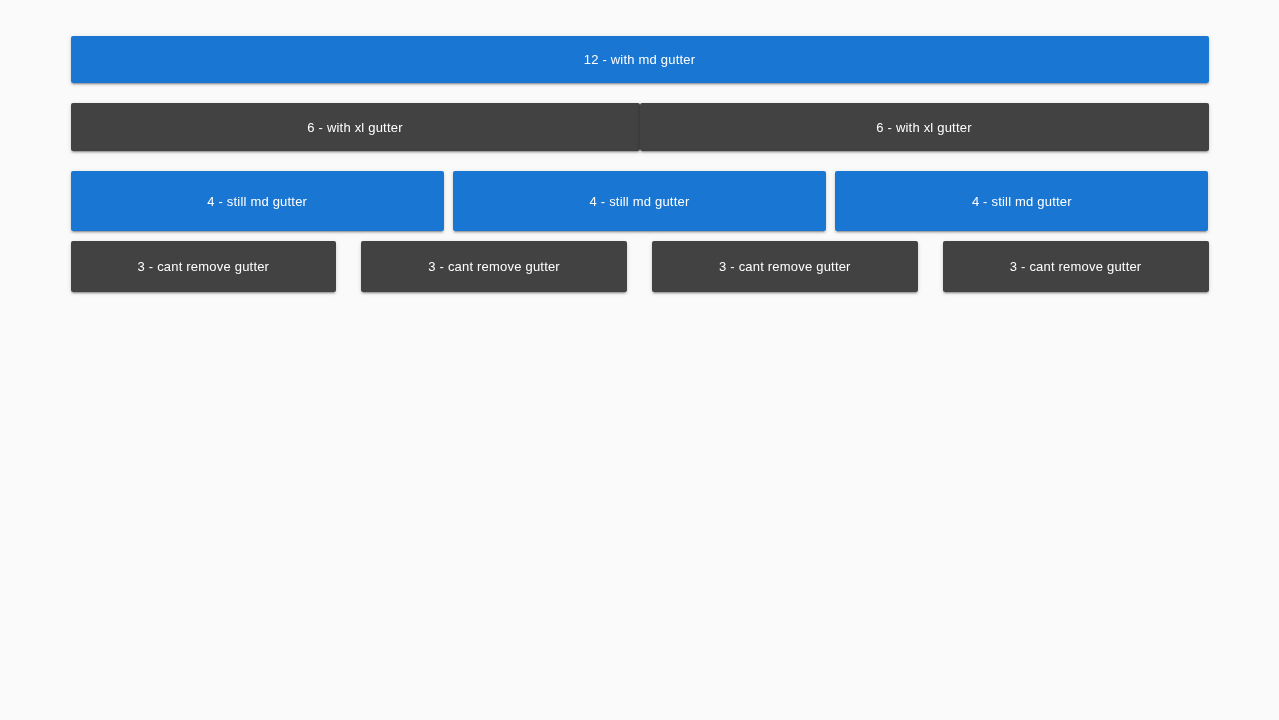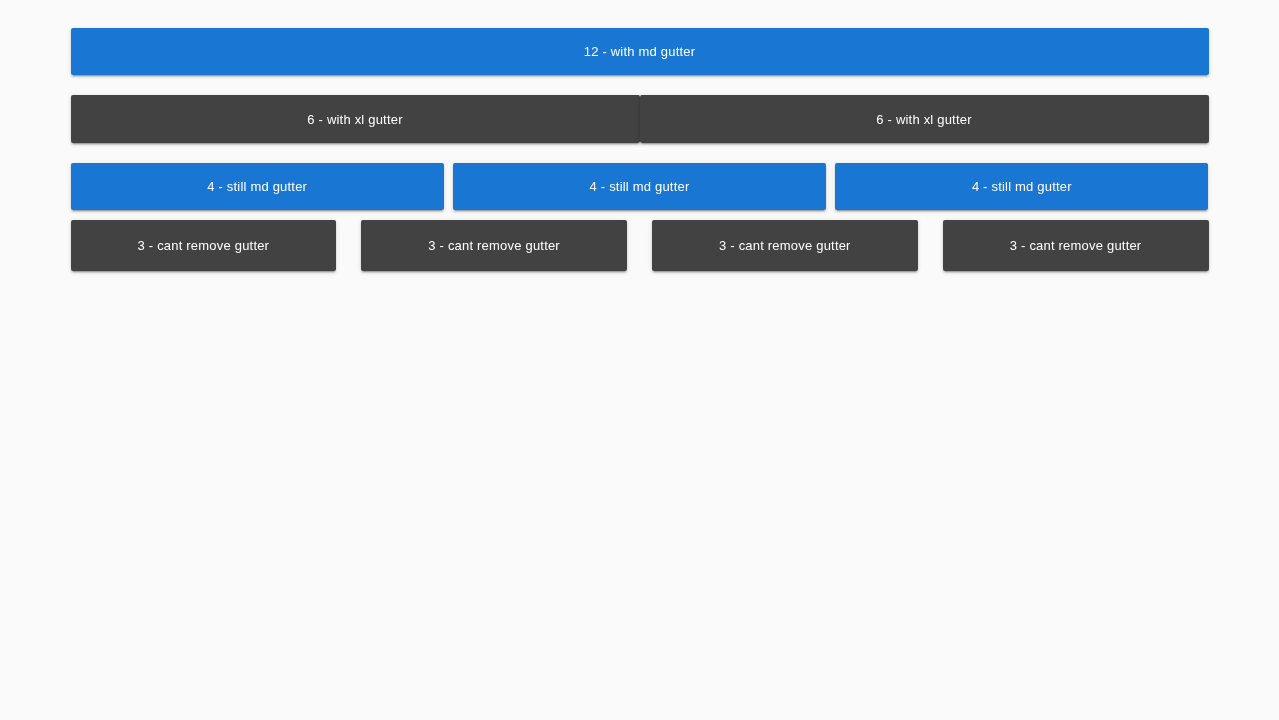--- a/index.html
+++ b/index.html
@@ -6,30 +6,30 @@
     margin: 0;
     padding: 0;
     width: 1279px;
     height: 720px;
     background: #fafafa;
     font-family: "Liberation Sans", "DejaVu Sans", sans-serif;
     overflow: hidden;
   }
   .container {
     width: 1138px;
-    margin: 0 auto;
+    margin: 8px auto;
     padding-top: 28px;
   }
   .row {
     display: flex;
     flex-direction: row;
   }
   .row-1 { height: 47px; margin-bottom: 20px; }
   .row-2 { height: 48px; margin-bottom: 20px; }
-  .row-3 { height: 47px; margin-bottom: 10px; gap: 9px; border-radius: 9px; }
+  .row-3 { height: 60px; margin-bottom: 10px; gap: 9px; border-radius: 9px; }
   .row-4 { height: 51px; gap: 25px; }
   .card {
     flex: 1 1 0;
     display: flex;
     align-items: center;
     justify-content: center;
     border-radius: 2px;
     box-shadow: 0 3px 1px -2px rgba(0,0,0,.2),
                 0 2px 2px 0 rgba(0,0,0,.14),
                 0 1px 5px 0 rgba(0,0,0,.12);

